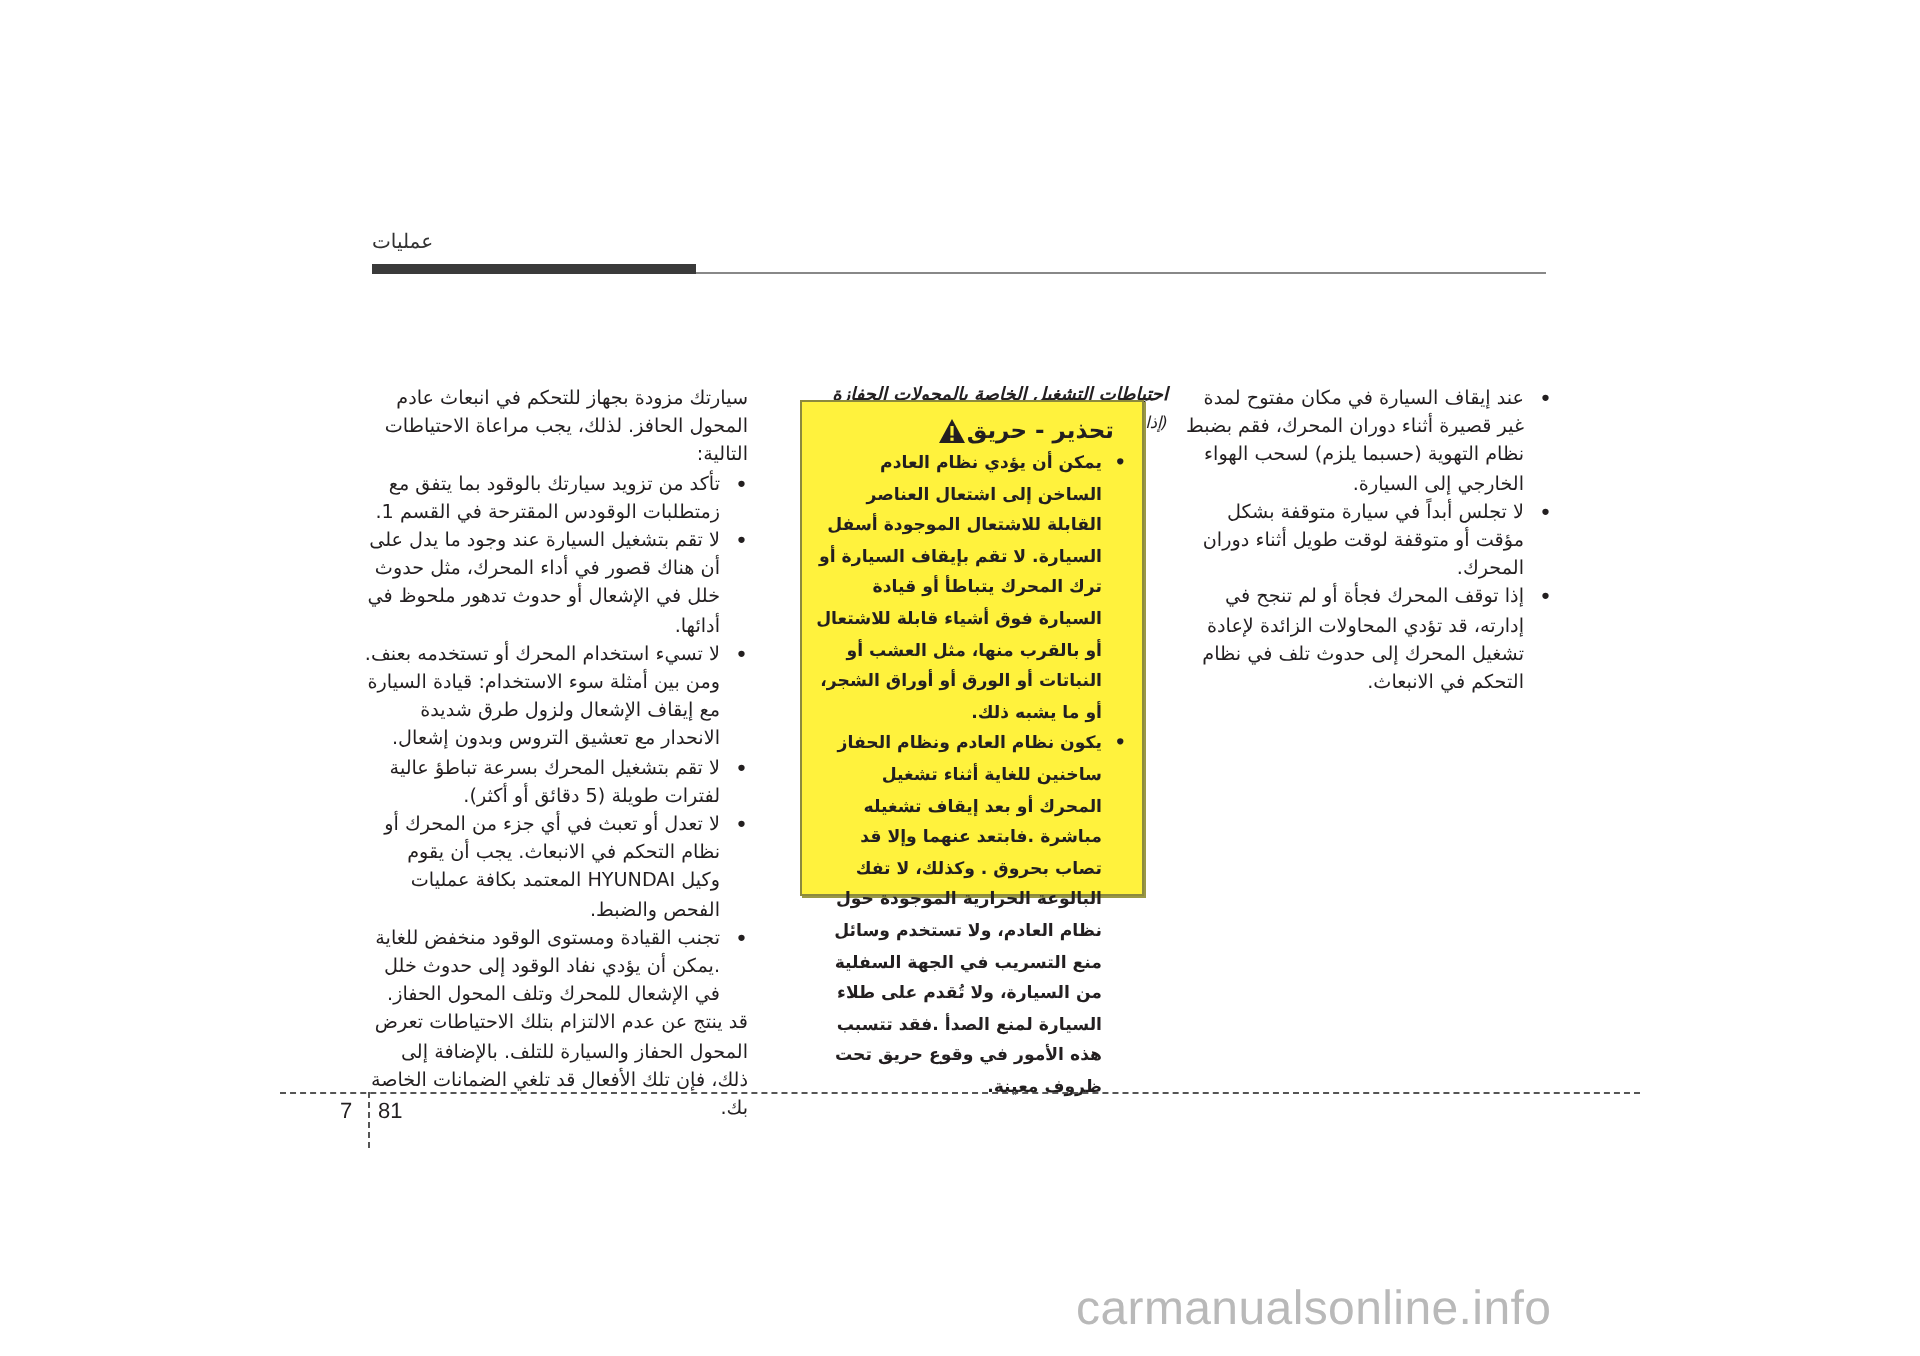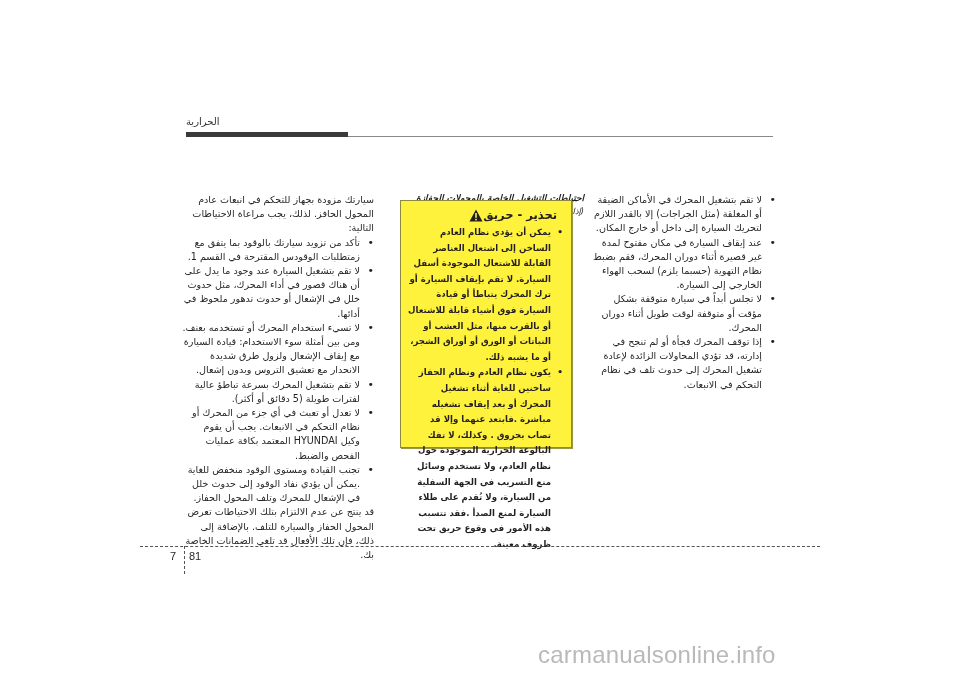--- a/index.html
+++ b/index.html
@@ -68,21 +68,21 @@
     .page-num { position: absolute; left: 189px; top: 550px; font-size: 11px; color: #231f20; font-family: "Liberation Sans", sans-serif; }
     .watermark {
       position: absolute; left: 538px; top: 641px; font-size: 24px; color: #b9b9b9;
       font-family: "Liberation Sans", sans-serif; letter-spacing: 0.2px;
     }
   </style>
 </head>
 <body>
 
 <div>
-  <div class="header-title">الحرارية</div>
+  <div class="header-title">عمليات</div>
   <div class="header-bar"></div>
   <div class="header-line"></div>
 </div>
 
 <div class="col col-left">
   <p>سيارتك مزودة بجهاز للتحكم في انبعاث عادم المحول الحافز. لذلك، يجب مراعاة الاحتياطات التالية:</p>
   <ul>
     <li>تأكد من تزويد سيارتك بالوقود بما يتفق مع زمتطلبات الوقودس المقترحة في القسم 1.</li>
     <li>لا تقم بتشغيل السيارة عند وجود ما يدل على أن هناك قصور في أداء المحرك، مثل حدوث خلل في الإشعال أو حدوث تدهور ملحوظ في أدائها.</li>
     <li>لا تسيء استخدام المحرك أو تستخدمه بعنف. ومن بين أمثلة سوء الاستخدام: قيادة السيارة مع إيقاف الإشعال ولزول طرق شديدة الانحدار مع تعشيق التروس وبدون إشعال.</li>
@@ -108,21 +108,20 @@
     </svg>
   </div>
   <ul>
     <li>يمكن أن يؤدي نظام العادم الساخن إلى اشتعال العناصر القابلة للاشتعال الموجودة أسفل السيارة. لا تقم بإيقاف السيارة أو ترك المحرك يتباطأ أو قيادة السيارة فوق أشياء قابلة للاشتعال أو بالقرب منها، مثل العشب أو النباتات أو الورق أو أوراق الشجر، أو ما يشبه ذلك.</li>
     <li>يكون نظام العادم ونظام الحفاز ساخنين للغاية أثناء تشغيل المحرك أو بعد إيقاف تشغيله مباشرة .فابتعد عنهما وإلا قد تصاب بحروق . وكذلك، لا تفك البالوعة الحرارية الموجودة حول نظام العادم، ولا تستخدم وسائل منع التسريب في الجهة السفلية من السيارة، ولا تُقدم على طلاء السيارة لمنع الصدأ .فقد تتسبب هذه الأمور في وقوع حريق تحت ظروف معينة.</li>
   </ul>
 </div>
 
 <div class="col col-right">
   <ul>
-    <li>لا تقم بتشغيل المحرك في الأماكن الضيقة أو المغلقة (مثل الجراجات) إلا بالقدر اللازم لتحريك السيارة إلى داخل أو خارج المكان.</li>
     <li>عند إيقاف السيارة في مكان مفتوح لمدة غير قصيرة أثناء دوران المحرك، فقم بضبط نظام التهوية (حسبما يلزم) لسحب الهواء الخارجي إلى السيارة.</li>
     <li>لا تجلس أبداً في سيارة متوقفة بشكل مؤقت أو متوقفة لوقت طويل أثناء دوران المحرك.</li>
     <li>إذا توقف المحرك فجأة أو لم تنجح في إدارته، قد تؤدي المحاولات الزائدة لإعادة تشغيل المحرك إلى حدوث تلف في نظام التحكم في الانبعاث.</li>
   </ul>
 </div>
 
 <div>
   <div class="footer-dotline"></div>
   <div class="footer-vdot"></div>
   <span class="page-chapter">7</span>

